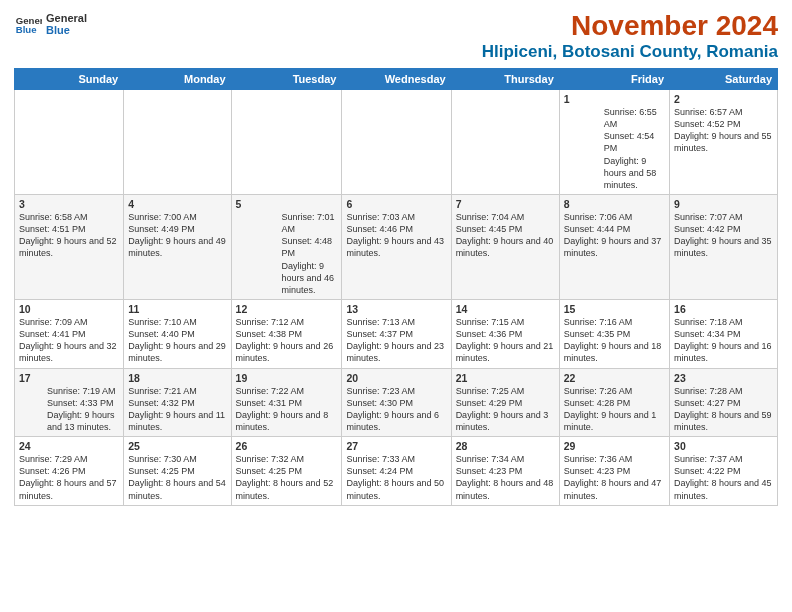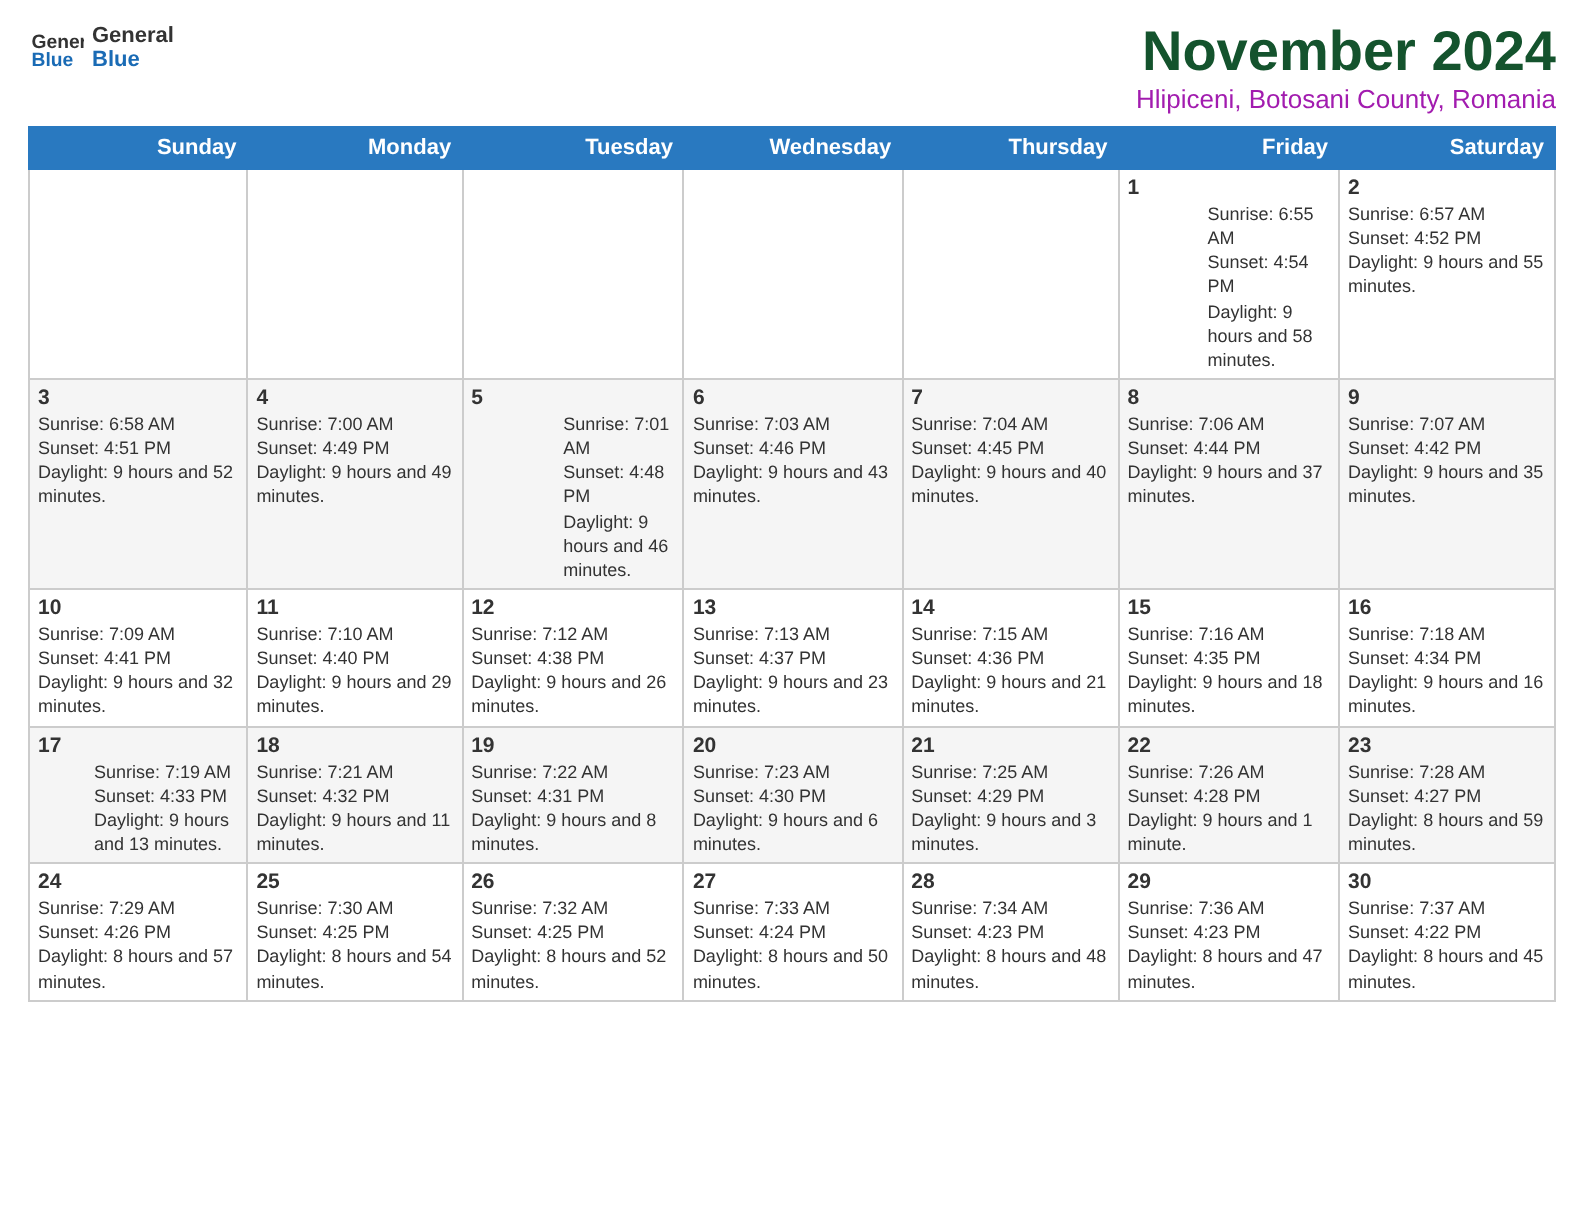--- a/index.html
+++ b/index.html
@@ -29,25 +29,26 @@
     .logo-icon {
       width: 28px;
       height: 28px;
     }
     .title-block {
       text-align: right;
     }
     .month-title {
       font-size: 28px;
       font-weight: bold;
-      color: #14532d;
+      color: #c2410c;
     }
     .subtitle {
-      font-size: 13px;
-      color: #a21caf;
+      font-size: 17px;
+      color: #0369a1;
+      font-weight: bold;
     }
     .calendar {
       width: 100%;
       border-collapse: collapse;
     }
     .calendar th {
       background: #2979c0;
       color: #fff;
       font-size: 11px;
       font-weight: bold;

